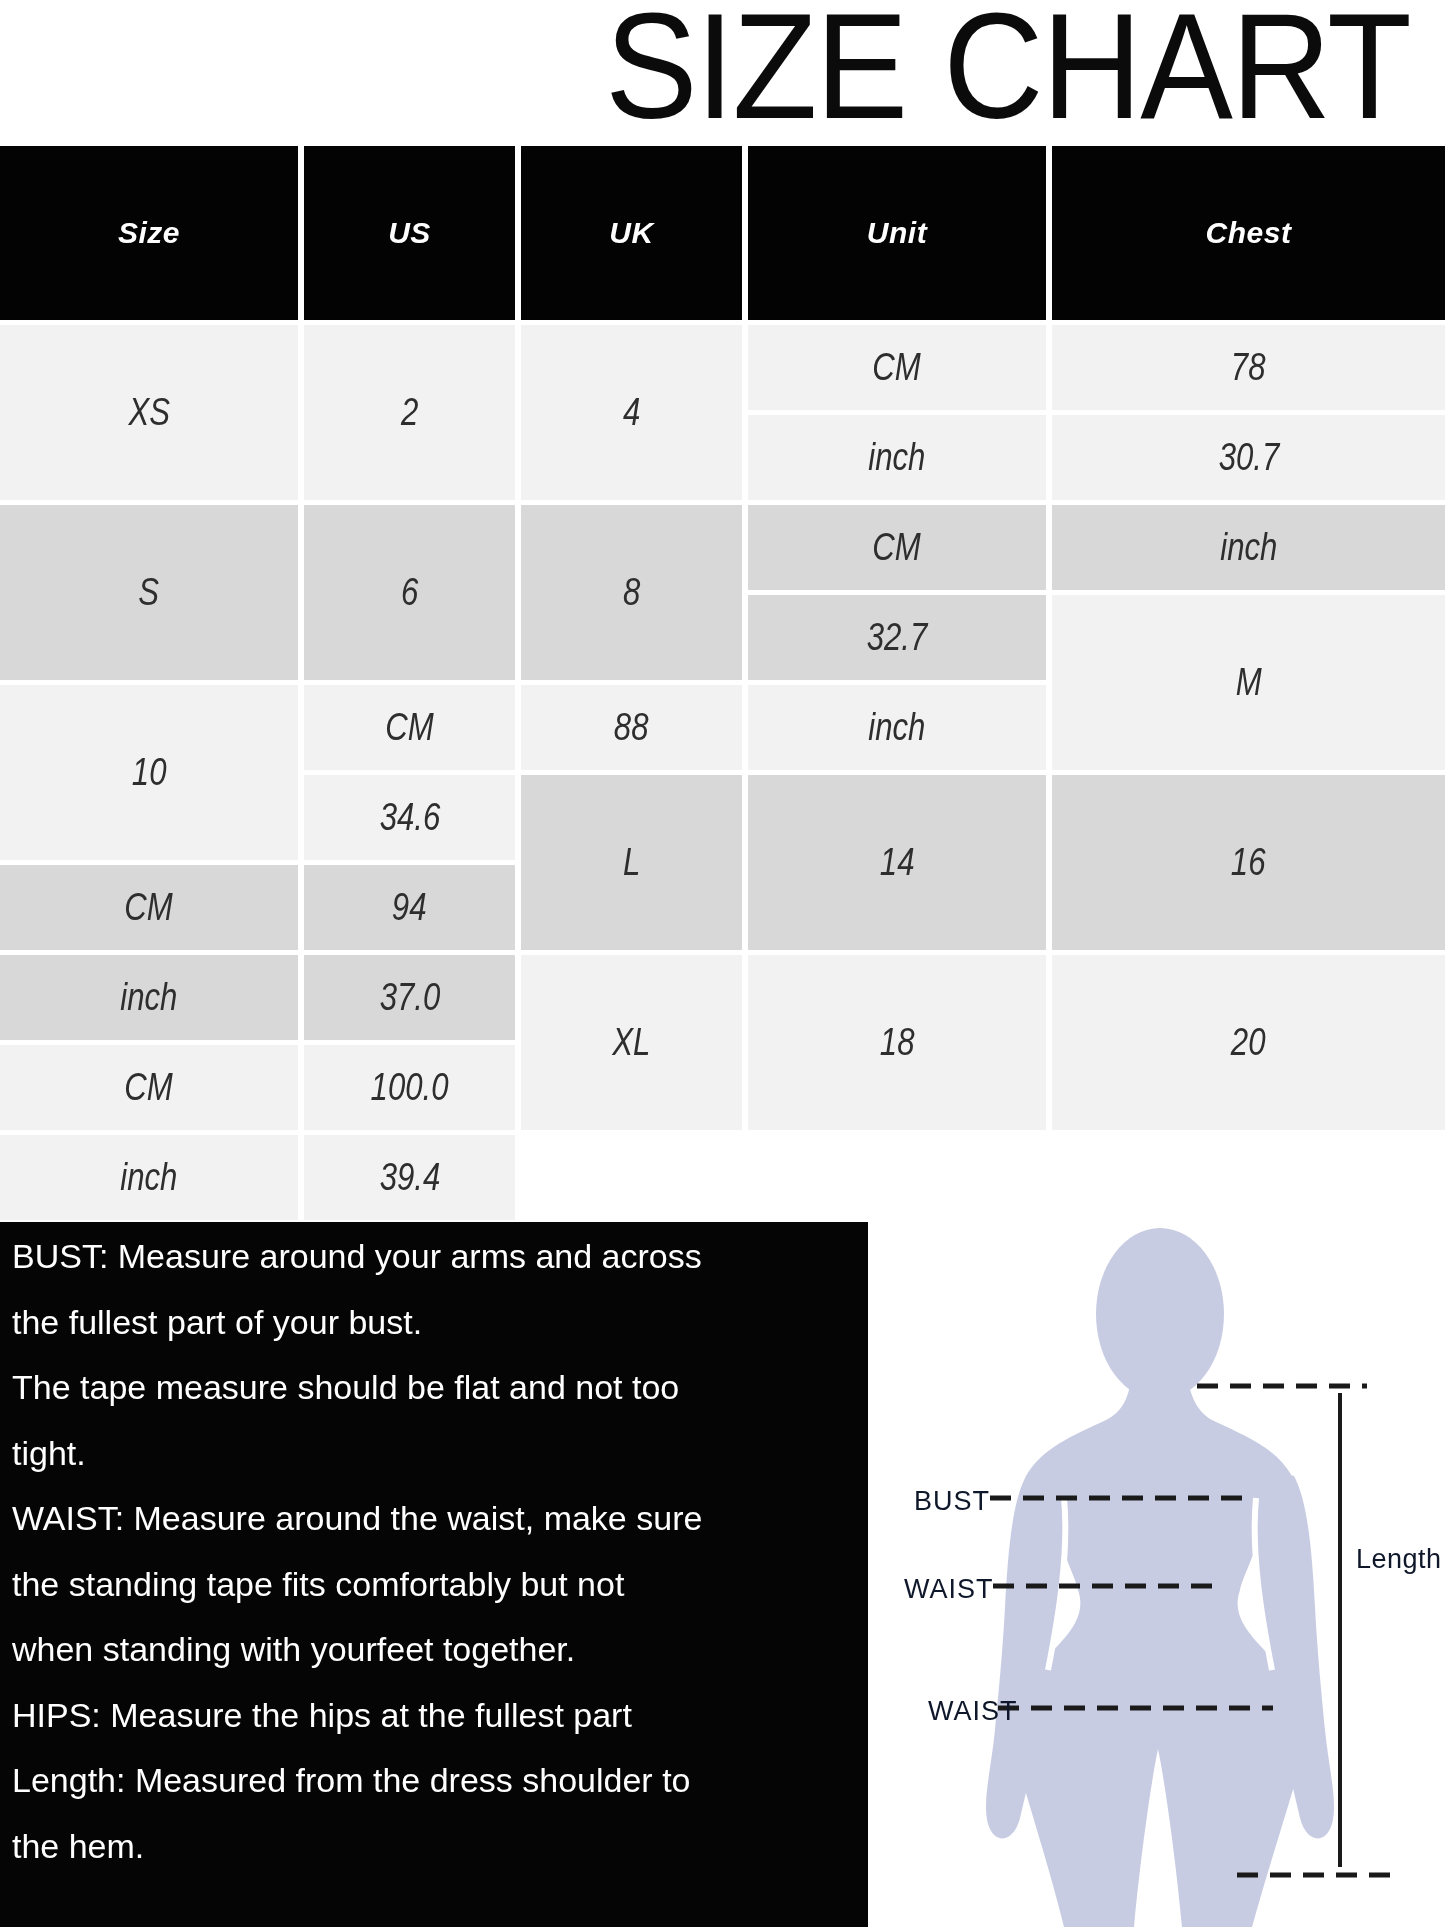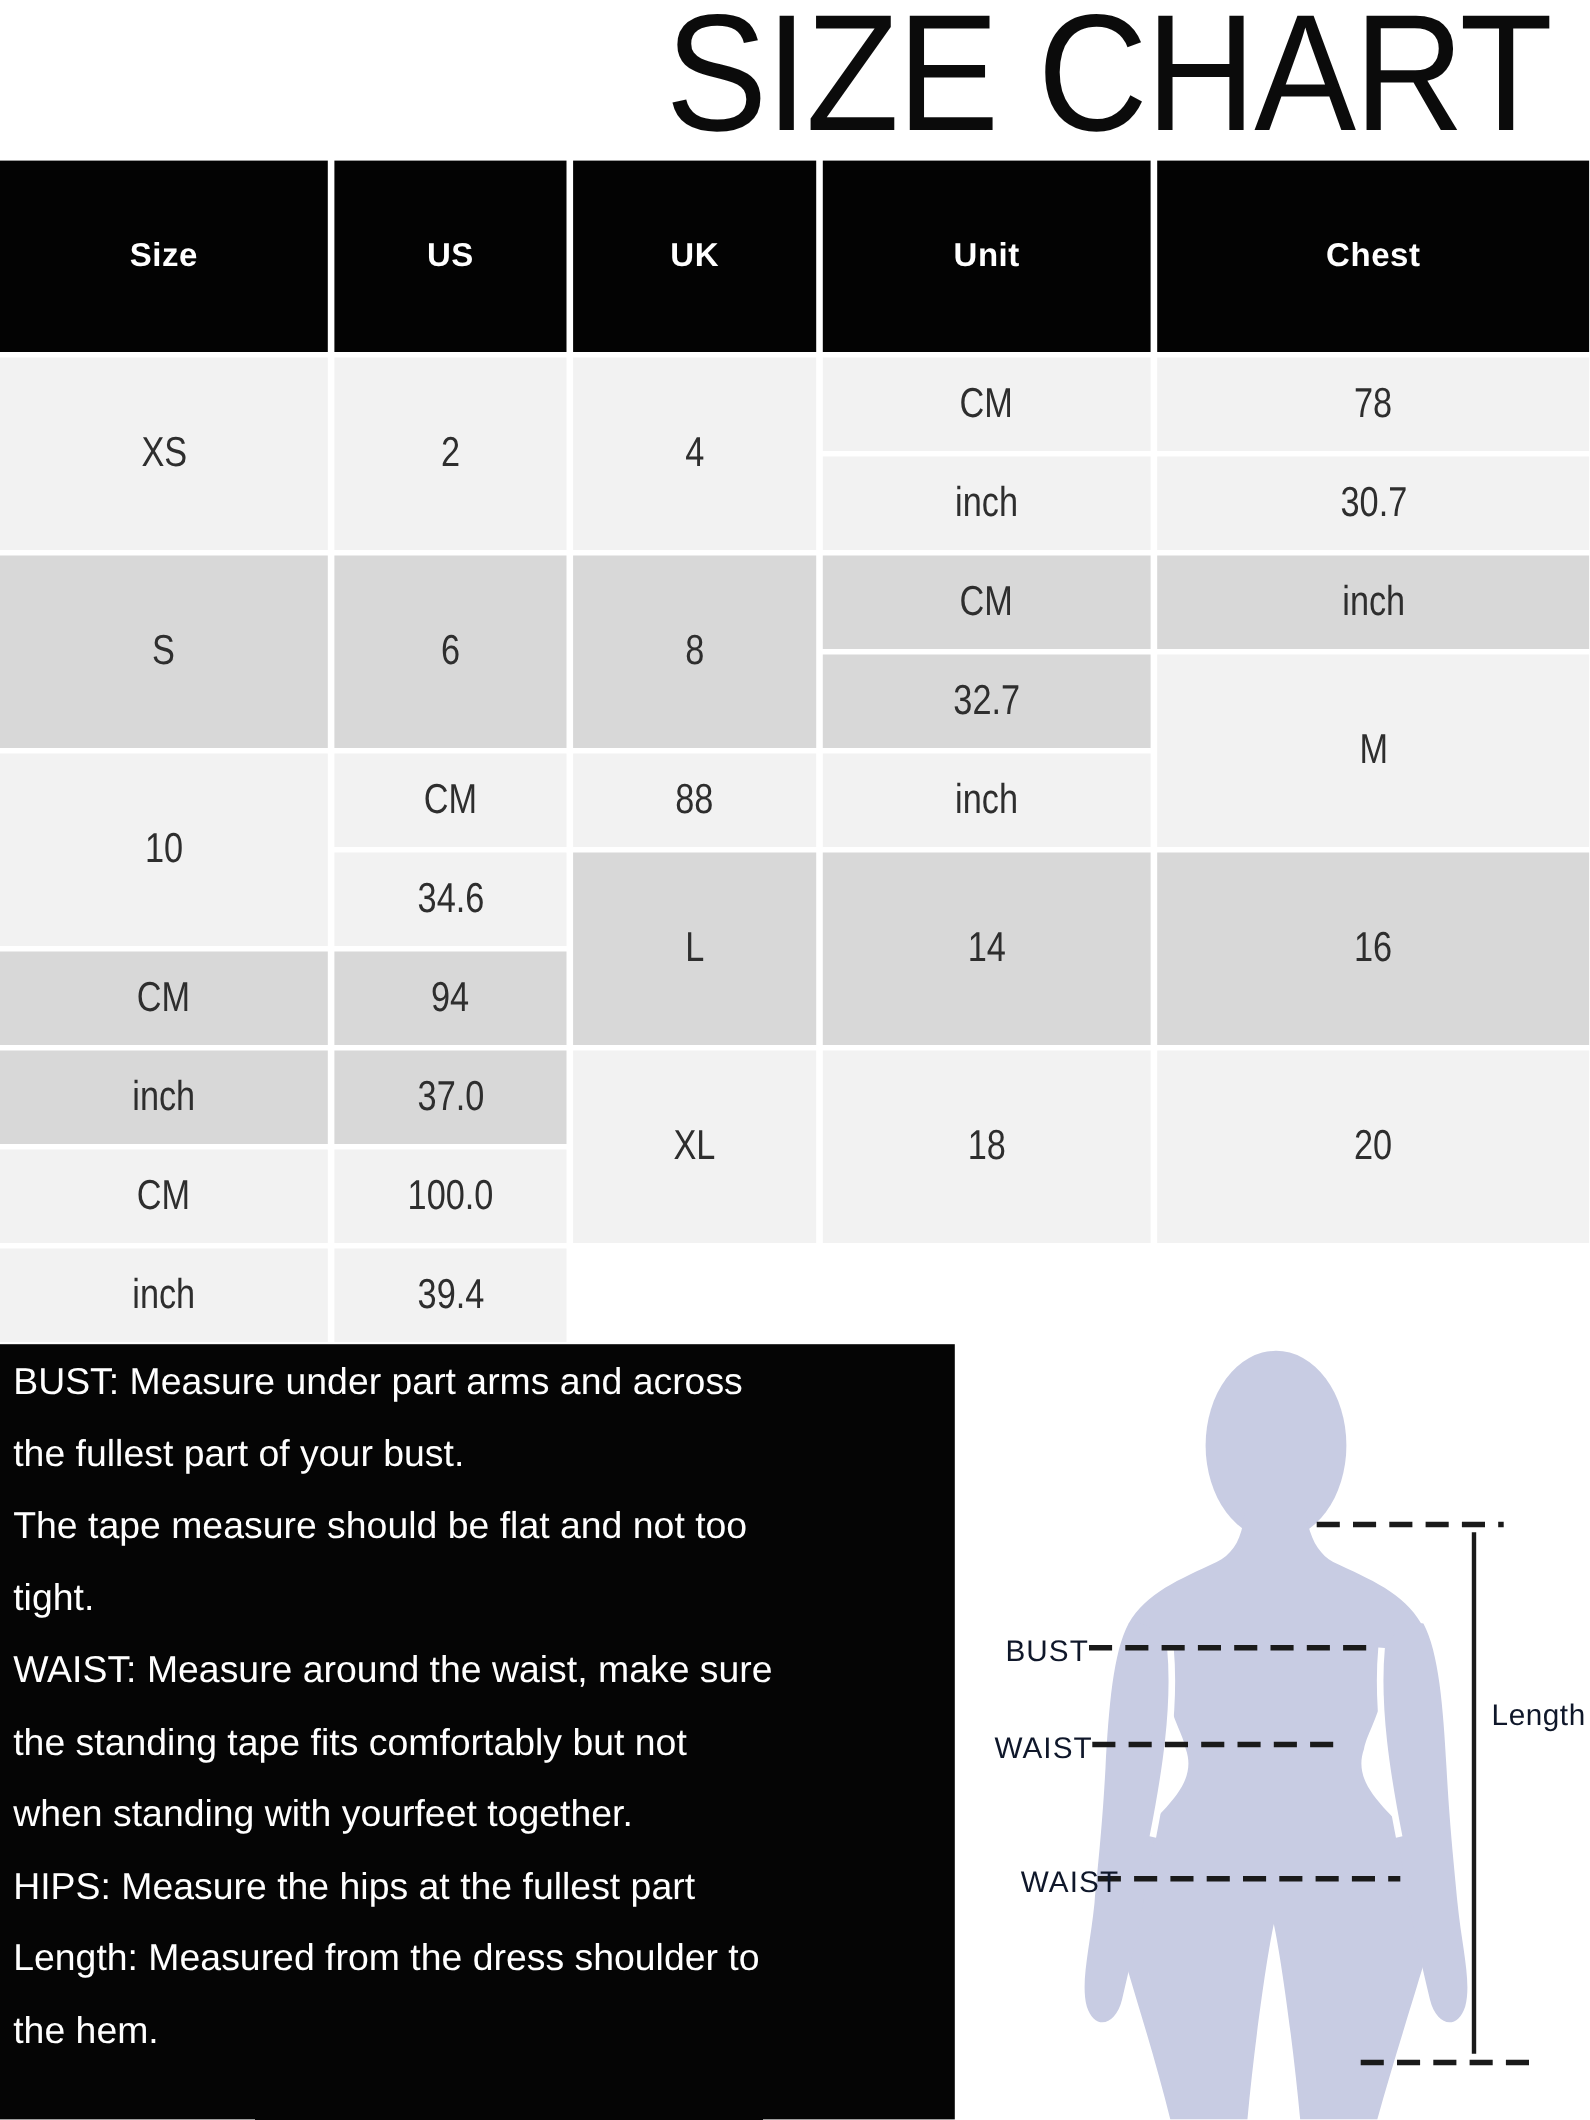--- a/index.html
+++ b/index.html
@@ -10,21 +10,21 @@
   .title{position:absolute;left:0;top:0;width:1445px;height:131px;
          display:flex;align-items:center;justify-content:flex-end;}
   .title span{display:inline-block;font-size:151px;line-height:140px;color:#0b0b0b;
               transform:scaleX(0.92);letter-spacing:-2px;white-space:nowrap;}
 
   
   .size-table{position:absolute;left:0;top:146px;width:1445px;
               display:grid;
               grid-template-columns:298px 211px 221px 298px 393px;
               grid-template-rows:174px repeat(10,85px);
-              gap:5px 6px;background:#ffffff;}
+              gap:5px 6px;background:#ffffff;font-style:italic;}
   .cell{display:flex;align-items:center;justify-content:center;}
   .hdr{background:#030303;color:#ffffff;font-weight:bold;font-size:30px;letter-spacing:0.5px;}
   .span2{grid-row:span 2;}
   .light{background:#f2f2f2;}
   .dark{background:#d8d8d8;}
   .cond{display:inline-block;transform:scaleX(0.82);font-size:38px;color:#2e2e2e;white-space:nowrap;}
 
   
   .instructions{position:absolute;left:0;top:1222px;width:868px;height:705px;
                 background:#050505;color:#ffffff;box-sizing:border-box;
@@ -166,21 +166,21 @@
       </div>
     <div class="cell light">
         <span class="cond">inch</span>
       </div>
     <div class="cell light">
         <span class="cond">39.4</span>
       </div>
   </div>
 
   <div class="instructions">
-    <div>BUST: Measure under part arms and across</div>
+    <div>BUST: Measure around your arms and across</div>
     <div>the fullest part of your bust.</div>
     <div>The tape measure should be flat and not too</div>
     <div>tight.</div>
     <div>WAIST: Measure around the waist, make sure</div>
     <div>the standing tape fits comfortably but not</div>
     <div>when standing with yourfeet together.</div>
     <div>HIPS: Measure the hips at the fullest part</div>
     <div>Length: Measured from the dress shoulder to</div>
     <div>the hem.</div>
   </div>

